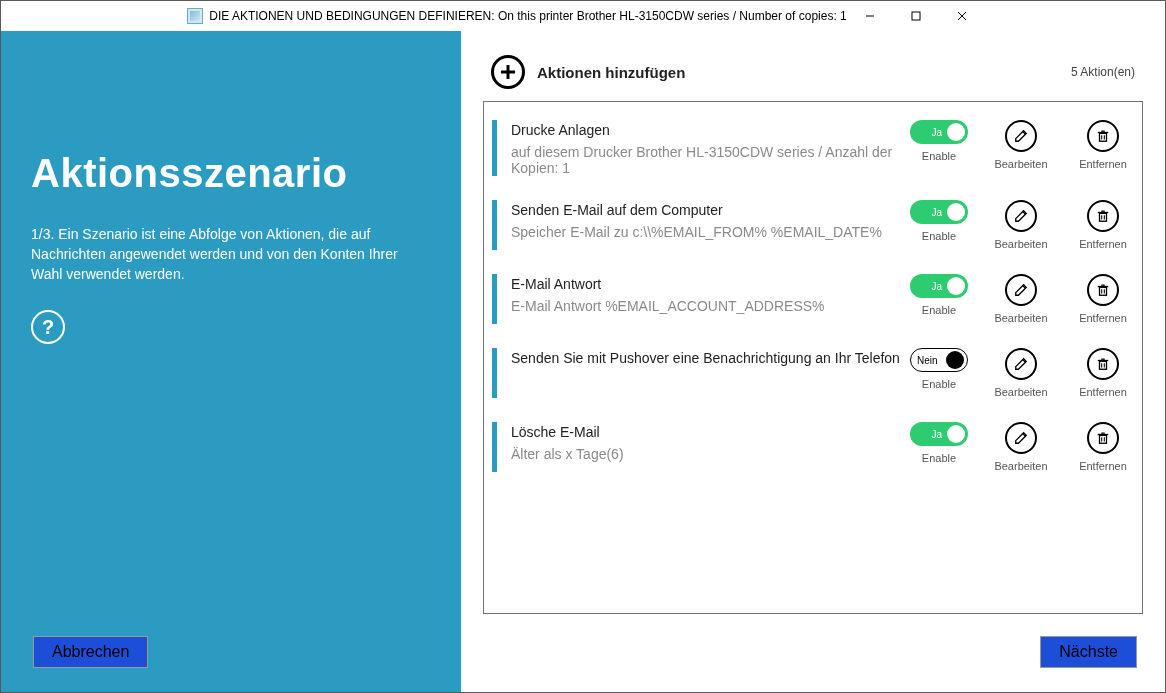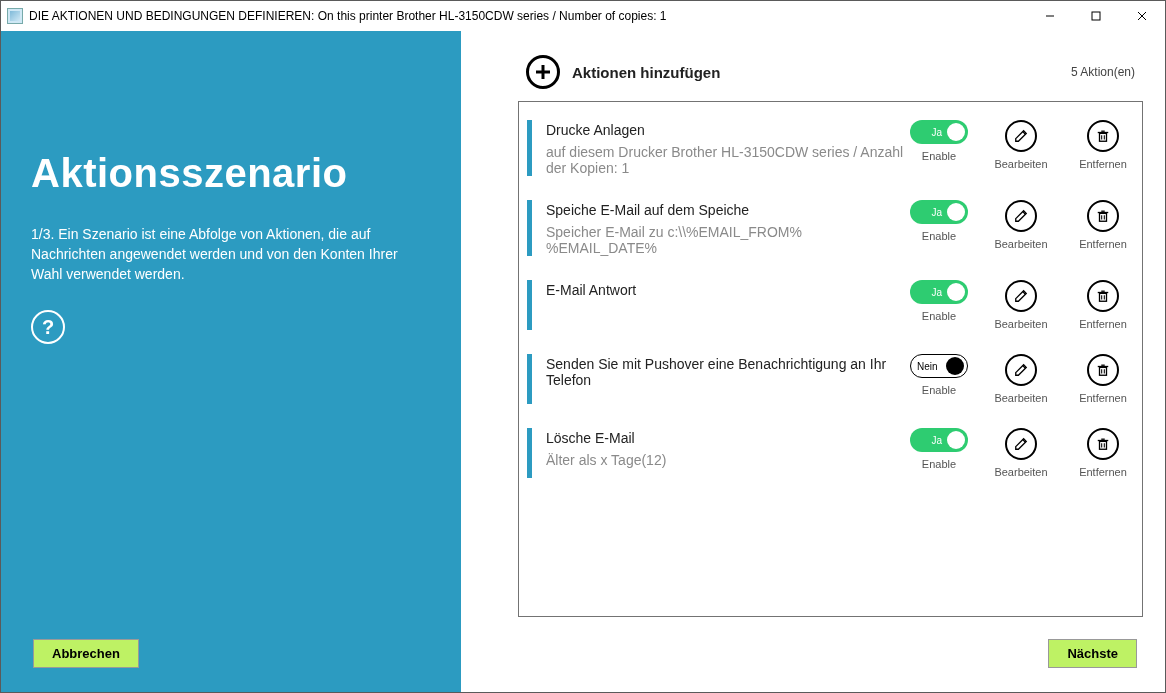--- a/index.html
+++ b/index.html
@@ -1,40 +1,40 @@
 <!DOCTYPE html>
 <html><head>
 <meta charset="utf-8">
 <style>
   * { box-sizing: border-box; margin: 0; padding: 0; }
   html, body { width: 1166px; height: 693px; font-family: "Segoe UI", Arial, sans-serif; background: #fff; overflow: hidden; }
-  .window { width: 1166px; height: 693px; display: flex; flex-direction: column; border: 1px solid #5a5a5a; }
+  .window { width: 1166px; height: 693px; display: flex; flex-direction: column; border: 1px solid #5a5a5a; align-items: center; }
 
   
   .titlebar { height: 30px; background: #fff; display: flex; align-items: center; padding-left: 6px; font-size: 12px; color: #000; }
   .titlebar .app-icon { width: 16px; height: 16px; background: #cfe8f5; border: 1px solid #7aa; margin-right: 6px; position: relative; }
   .titlebar .app-icon::before { content:""; position:absolute; inset:2px; background: linear-gradient(135deg,#7fbad9,#cfe8f5); }
   .titlebar .spacer { flex: 1; }
   .win-controls { display: flex; height: 100%; }
   .win-btn { width: 46px; height: 100%; display: flex; align-items: center; justify-content: center; font-size: 12px; color:#000; }
   .win-btn svg { width: 10px; height: 10px; }
 
   .body { flex: 1; display: flex; min-height: 0; }
 
   
   .left { width: 460px; background: #2c9bc1; color: #fff; position: relative; padding: 0; display:flex; flex-direction:column; }
   .left-inner { padding: 30px 30px 0 30px; flex:1; }
   .left h1 { font-size: 40px; font-weight: 600; margin-top: 90px; margin-bottom: 28px; letter-spacing: 0.5px; }
   .left p.desc { font-size: 14px; font-weight: 400; line-height: 20px; max-width: 400px; }
   .help-circle { margin-top: 26px; width: 34px; height: 34px; border: 2.5px solid #fff; border-radius: 50%; display:flex; align-items:center; justify-content:center; color:#fff; font-size:20px; font-weight:600; cursor:pointer; }
   .left-footer { padding: 0 0 24px 32px; }
-  .btn { background: #bef264; border: 1px solid #999; padding: 6px 18px; font-size: 13px; cursor: pointer; font-family: inherit; font-weight: bold; }
-
-  
-  .right { flex: 1; background: #fff; display:flex; flex-direction:column;padding-left:35px; }
+  .btn { background: #1d4ed8; border: 1px solid #999; padding: 6px 18px; font-size: 16px; cursor: pointer; font-family: inherit; }
+
+  
+  .right { flex: 1; background: #fff; display:flex; flex-direction:column; }
   .right-header { display:flex; align-items:center; padding: 24px 30px 12px 30px; }
   .add-circle { width: 34px; height: 34px; border: 3px solid #000; border-radius: 50%; display:flex; align-items:center; justify-content:center; margin-right: 12px; cursor:pointer; }
   .add-circle svg { width: 18px; height: 18px; }
   .right-header .add-label { font-size: 15px; font-weight: 600; color:#222; }
   .right-header .count { margin-left:auto; font-size: 12px; color:#444; }
 
   .actions-box { margin: 0 22px 0 22px; border: 1px solid #737373; flex:1; overflow-y:auto; padding: 8px 8px; min-height:0; }
   .action-row { display:flex; align-items:flex-start; padding: 10px 6px 14px 0; }
   .accent-bar { width: 5px; align-self: stretch; background: #2c9bc1; margin-right: 14px; }
   .action-text { flex:1; padding-top:2px; padding-right:8px; }
@@ -149,21 +149,21 @@
                     <line x1="9.5" y1="7" x2="9.5" y2="12" stroke="#000" stroke-width="1.2"></line>
                   </svg>
                 </div>
                 <span class="lbl">Entfernen</span>
               </div>
             </div>
           </div>
           <div class="action-row">
             <div class="accent-bar"></div>
             <div class="action-text">
-              <div class="action-title">Speiche E-Mail auf dem Speiche</div>
+              <div class="action-title">Senden E-Mail auf dem Computer</div>
               <div class="action-sub">Speicher E-Mail zu c:\\%EMAIL_FROM% %EMAIL_DATE%</div>
             </div>
             <div class="action-controls">
               <div class="ctrl">
                 <div class="toggle on">
                   <span class="tlabel">Ja</span>
                   <div class="knob"></div>
                 </div>
                 <span class="lbl">Enable</span>
               </div>
@@ -187,20 +187,21 @@
                   </svg>
                 </div>
                 <span class="lbl">Entfernen</span>
               </div>
             </div>
           </div>
           <div class="action-row">
             <div class="accent-bar"></div>
             <div class="action-text">
               <div class="action-title">E-Mail Antwort</div>
+              <div class="action-sub">E-Mail Antwort %EMAIL_ACCOUNT_ADDRESS%</div>
             </div>
             <div class="action-controls">
               <div class="ctrl">
                 <div class="toggle on">
                   <span class="tlabel">Ja</span>
                   <div class="knob"></div>
                 </div>
                 <span class="lbl">Enable</span>
               </div>
               <div class="ctrl">
@@ -259,21 +260,21 @@
                   </svg>
                 </div>
                 <span class="lbl">Entfernen</span>
               </div>
             </div>
           </div>
           <div class="action-row">
             <div class="accent-bar"></div>
             <div class="action-text">
               <div class="action-title">Lösche E-Mail</div>
-              <div class="action-sub">Älter als x Tage(12)</div>
+              <div class="action-sub">Älter als x Tage(6)</div>
             </div>
             <div class="action-controls">
               <div class="ctrl">
                 <div class="toggle on">
                   <span class="tlabel">Ja</span>
                   <div class="knob"></div>
                 </div>
                 <span class="lbl">Enable</span>
               </div>
               <div class="ctrl">

